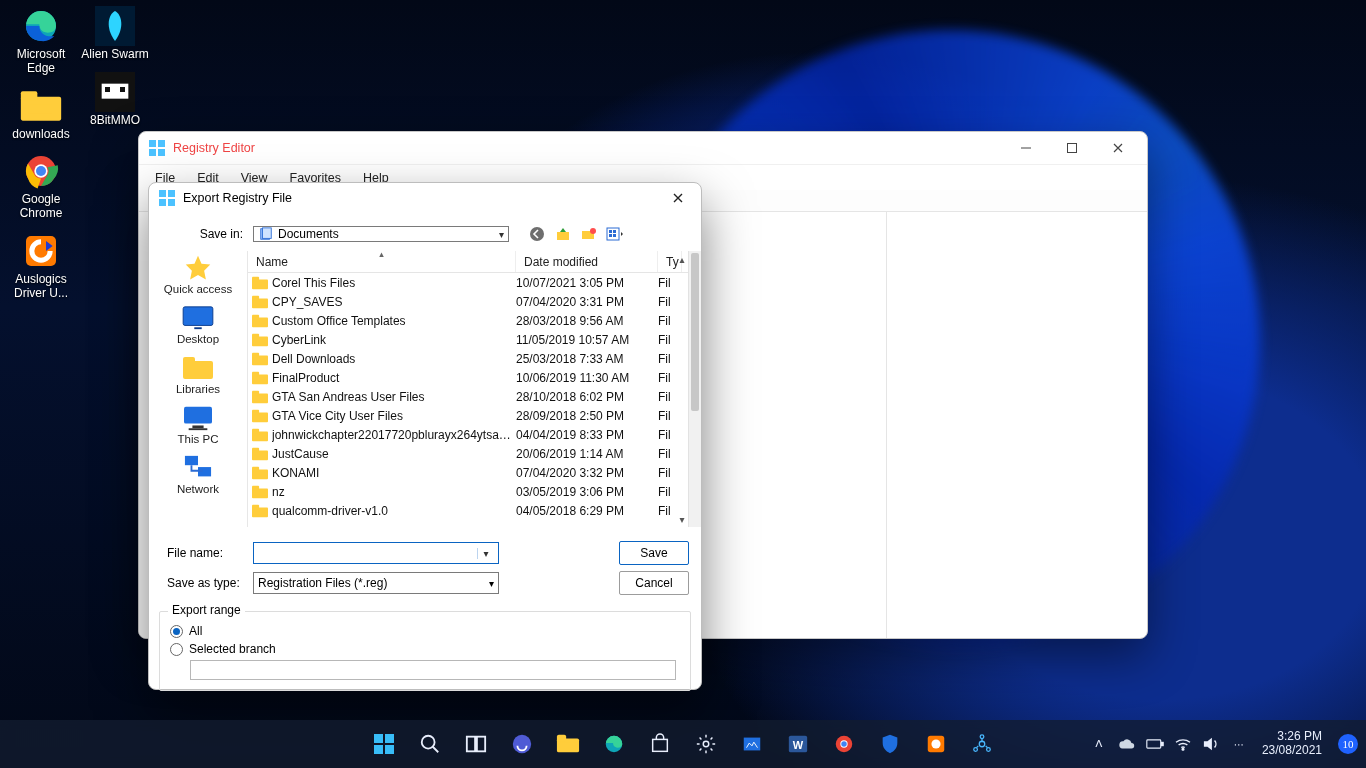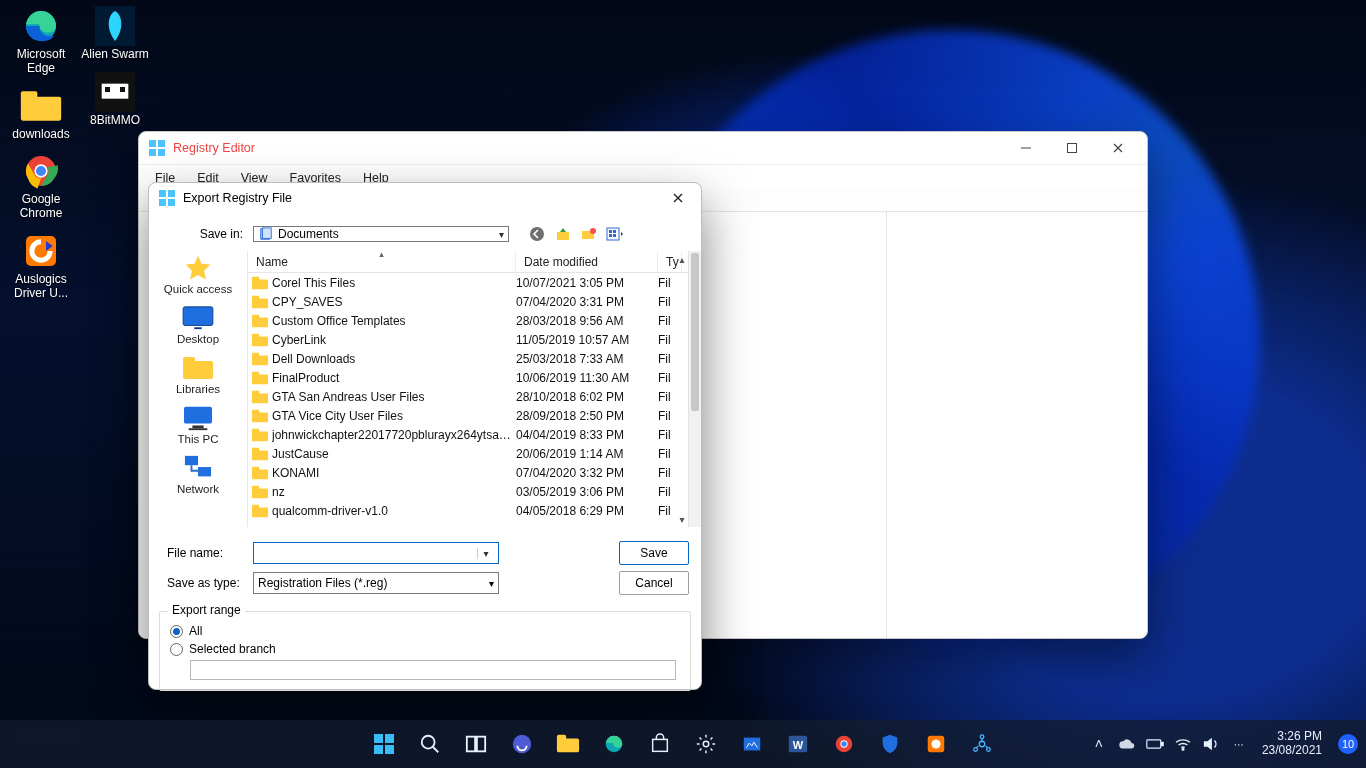--- a/index.html
+++ b/index.html
@@ -147,21 +147,21 @@
 
 .taskbar { position: absolute; left: 0; right: 0; bottom: 0; height: 48px;
            background: rgba(18,28,48,.78); backdrop-filter: blur(6px);
            display: flex; align-items: center; }
 .tbcenter { position: absolute; left: 50%; transform: translateX(-50%); display: flex; gap: 6px; }
 .tb { width: 40px; height: 40px; display:flex; align-items:center; justify-content:center; border-radius:4px;}
 .tray { position: absolute; right: 8px; display: flex; align-items: center; gap: 10px; color:#e8eefc;}
 .tray .ti { width: 18px; height: 18px; display:flex;align-items:center;justify-content:center; font-size:14px;}
 .clock { text-align: right; font-size: 12px; line-height: 1.15; margin-left: 4px; }
 .daycirc { width: 20px; height: 20px; border-radius: 50%; background:#1f62ff; color:#fff;
-           display:flex;align-items:center;justify-content:center; font-size:11px; margin-left:6px;}
+           display:flex;align-items:center;justify-content:center; font-size:11px; margin-left:6px;font-family:Liberation Serif, serif;}
 
 
 .foldersvg rect { fill:#ffcd3b; }
 .cubes { width:16px;height:16px; background:
   linear-gradient(#4cc2ff,#4cc2ff) 0 0/7px 7px no-repeat,
   linear-gradient(#4cc2ff,#4cc2ff) 9px 0/7px 7px no-repeat,
   linear-gradient(#4cc2ff,#4cc2ff) 0 9px/7px 7px no-repeat,
   linear-gradient(#4cc2ff,#4cc2ff) 9px 9px/7px 7px no-repeat;}
 </style>
 </head>

